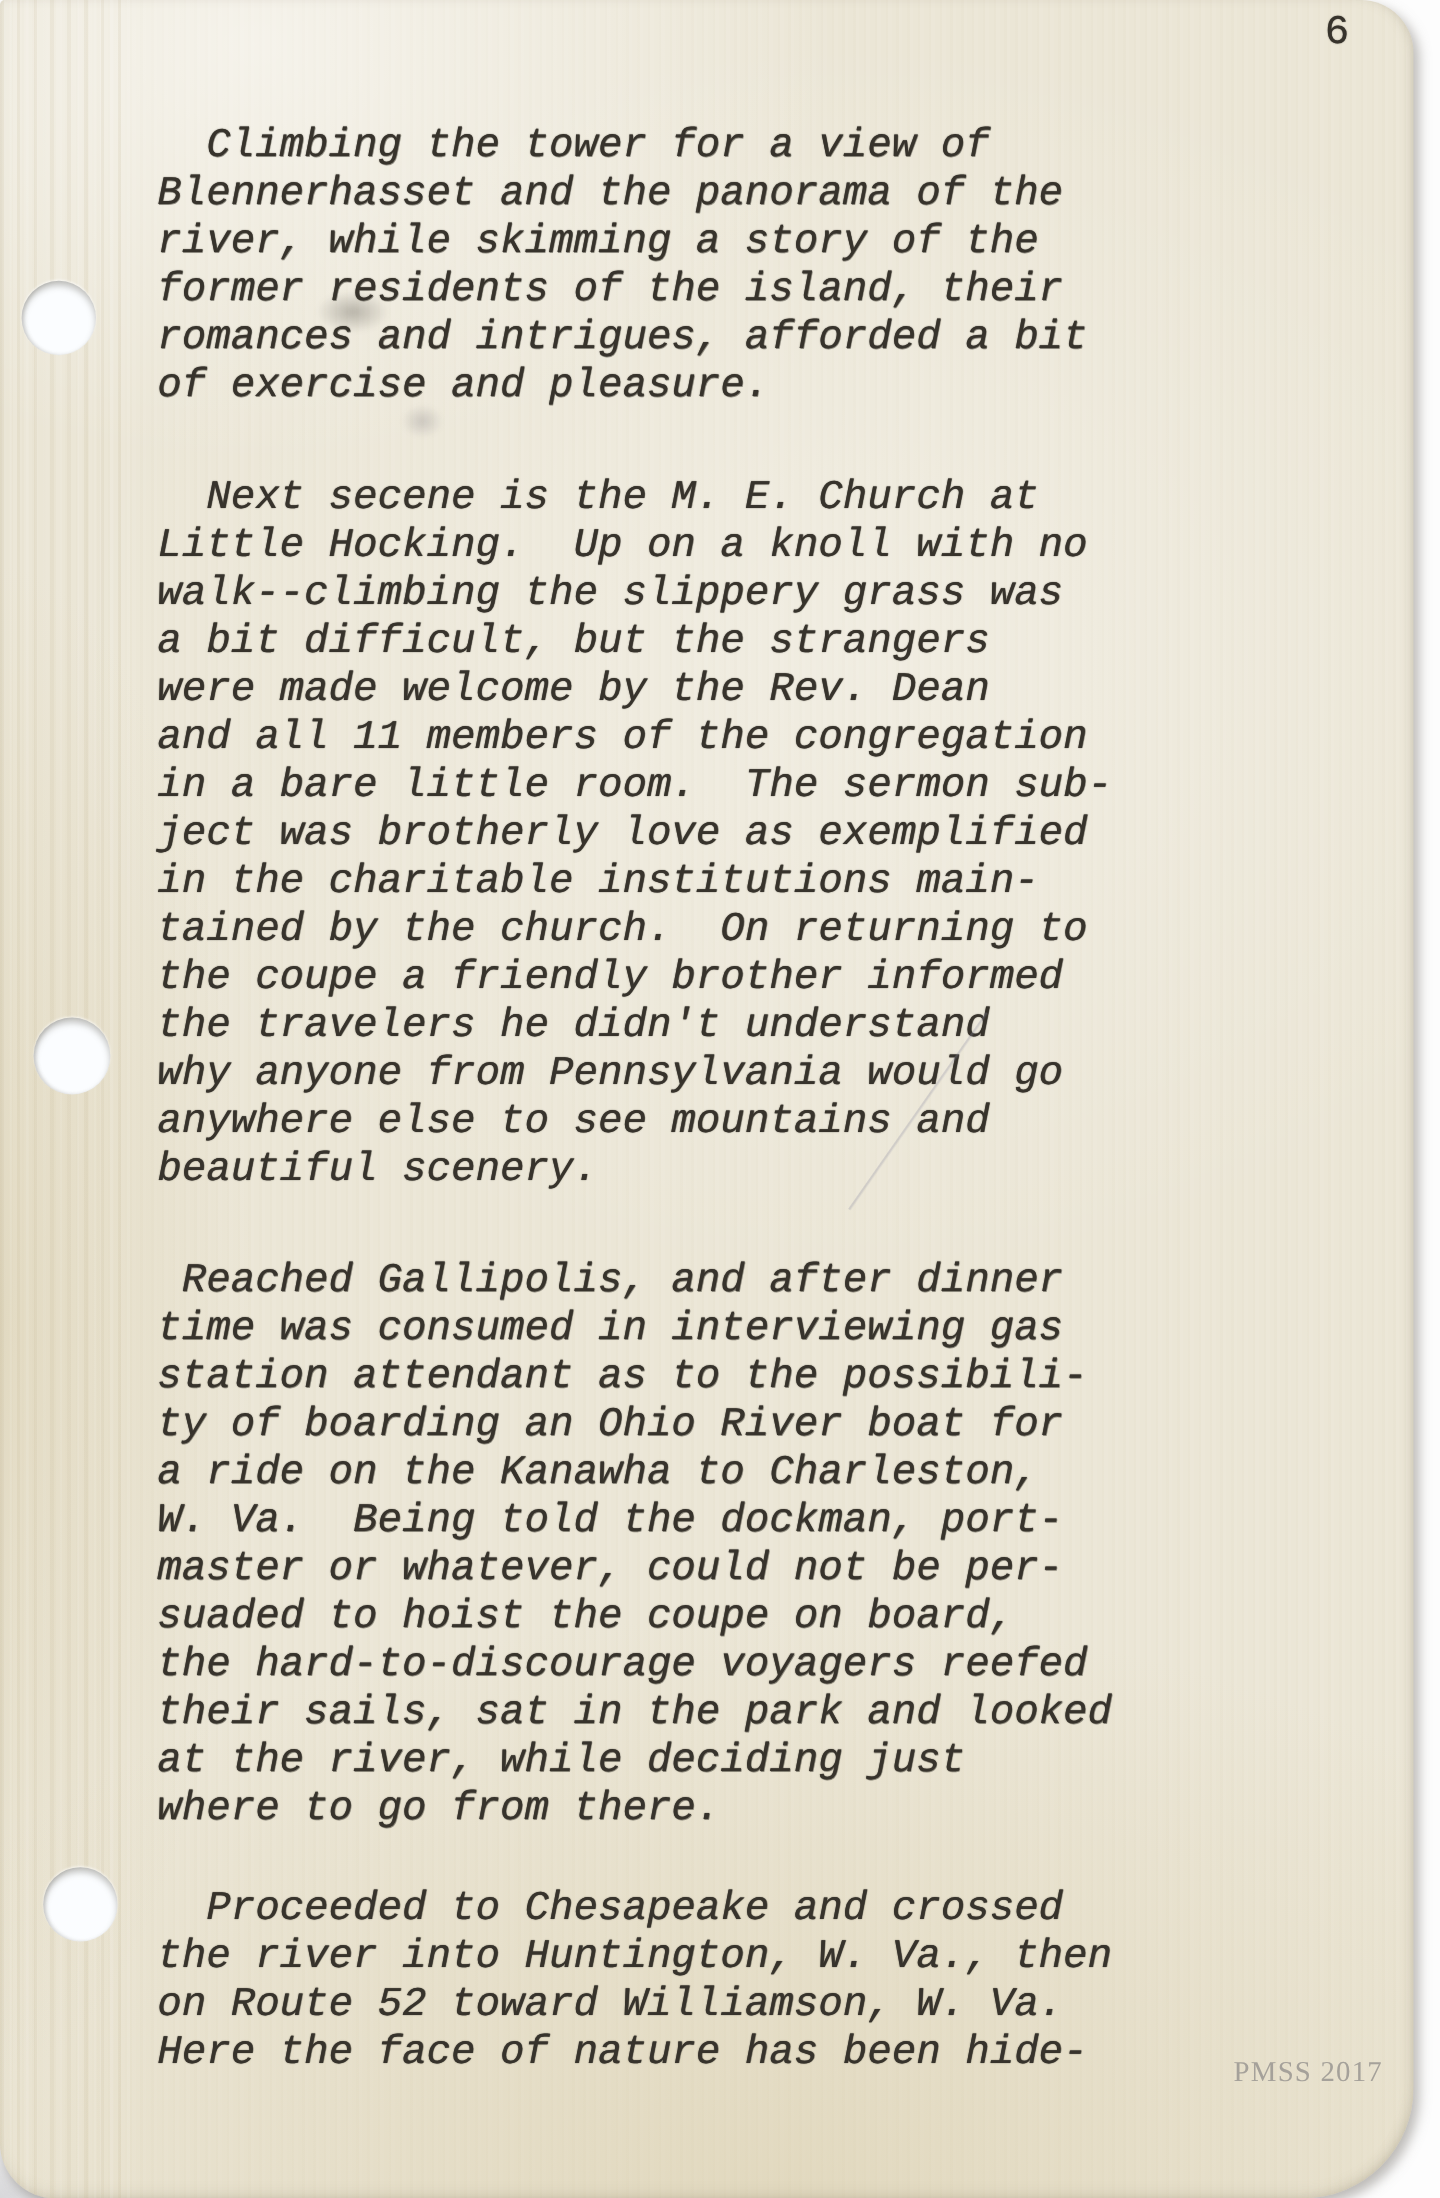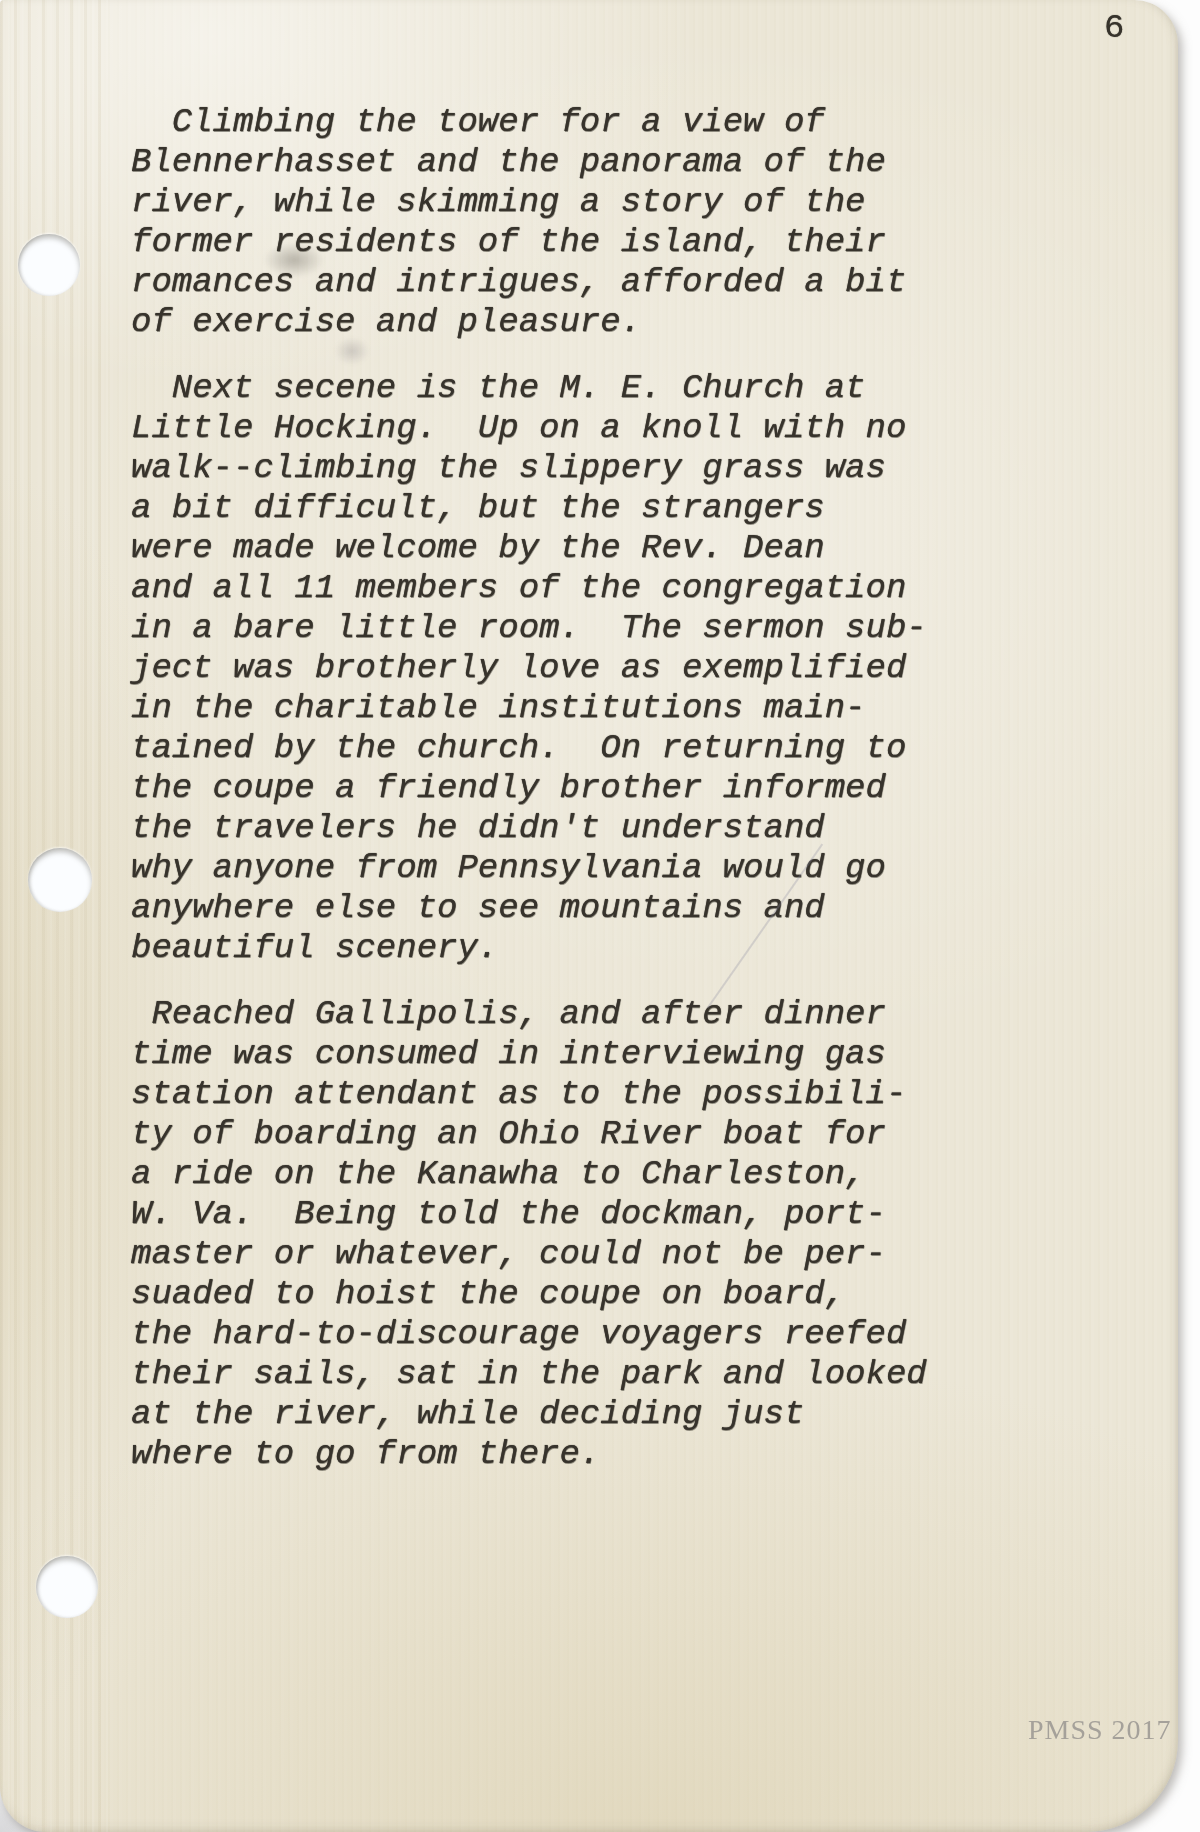--- a/index.html
+++ b/index.html
@@ -52,21 +52,21 @@
   }
   .content{
     position:absolute;left:131px;top:102px;
     font-size:34px;line-height:40px;
     white-space:pre;
     color:var(--ink);
     text-shadow:0 0 1px rgba(52,48,40,.9), 0.5px 0.5px 0.5px rgba(52,48,40,.45);
     font-style:italic;
   }
   .paragraph{margin:0;}
-  .paragraph + .paragraph{margin-top:26px;}
+  .paragraph + .paragraph{margin-top:53px;}
   .paragraph:nth-child(3){}
   .paragraph:nth-child(4){margin-top:43px;}
   .hole{
     position:absolute;border-radius:50%;
     background:#fbfdff;
     box-shadow:
       inset 0 4px 5px rgba(105,102,92,.38),
       inset 2px 0 3px rgba(105,102,92,.20),
       0 -1px 2px rgba(255,255,255,.6);
   }
@@ -86,21 +86,21 @@
   }
   .scratch{
     position:absolute;left:665px;top:925px;width:200px;height:2px;
     background:rgba(135,135,158,.28);
     transform:rotate(-55deg);
     filter:blur(.6px);
   }
   .watermark{
     position:absolute;left:1028px;top:1714px;
     font-family:"Liberation Serif","DejaVu Serif",serif;
-    font-size:28px;letter-spacing:1px;
+    font-size:24px;letter-spacing:1px;
     color:var(--watermark);
   }
 </style>
 </head>
 <body>
 
 <div class="scan">
   <div class="paper">
     <div class="left-edge-texture"></div>
     <div class="page-number">6</div>
@@ -127,21 +127,24 @@
 time was consumed in interviewing gas
 station attendant as to the possibili-
 ty of boarding an Ohio River boat for
 a ride on the Kanawha to Charleston,
 W. Va.  Being told the dockman, port-
 master or whatever, could not be per-
 suaded to hoist the coupe on board,
 the hard-to-discourage voyagers reefed
 their sails, sat in the park and looked
 at the river, while deciding just
-where to go from there.</div></div>
+where to go from there.</div><div class="paragraph">  Proceeded to Chesapeake and crossed
+the river into Huntington, W. Va., then
+on Route 52 toward Williamson, W. Va.
+Here the face of nature has been hide-</div></div>
     <div class="hole hole-1"></div>
     <div class="hole hole-2"></div>
     <div class="hole hole-3"></div>
     <div class="smudge smudge-1"></div>
     <div class="smudge smudge-2"></div>
     <div class="scratch"></div>
     <div class="watermark">PMSS 2017</div>
   </div>
 </div>
 

